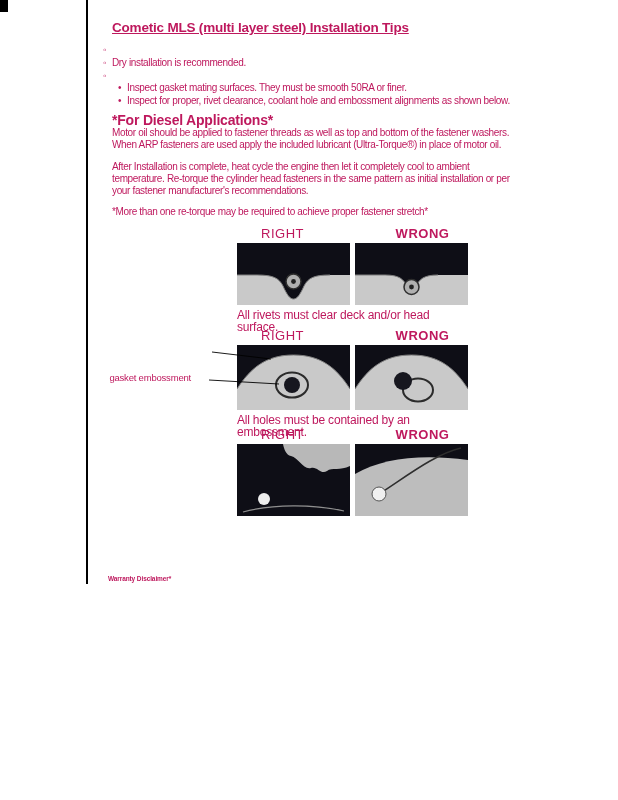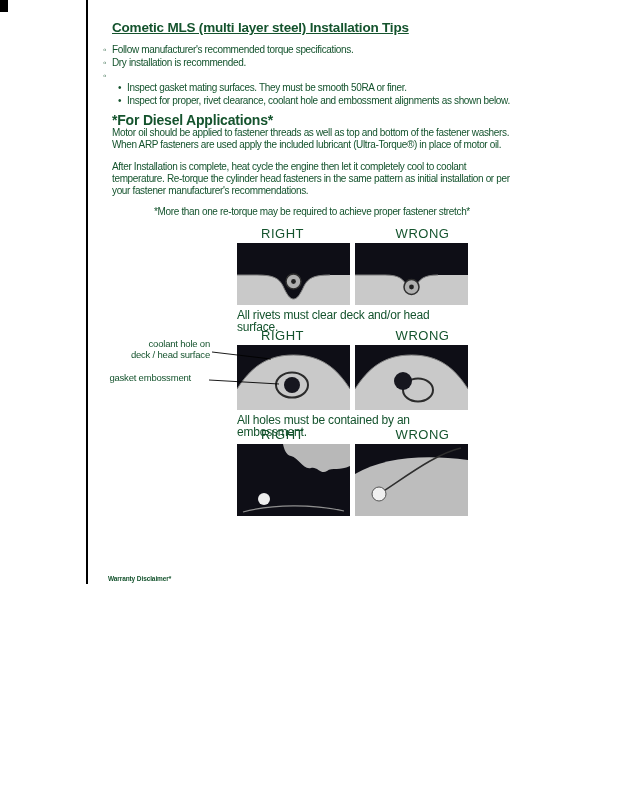--- a/index.html
+++ b/index.html
@@ -1,19 +1,19 @@
 <!DOCTYPE html>
 <html><head>
 <meta charset="utf-8">
 <style>
   * { margin:0; padding:0; box-sizing:border-box; }
   html,body { background:#ffffff; }
   #page {
     position:relative; width:618px; height:584px; background:#ffffff;
-    font-family:"Liberation Sans", sans-serif; color:#14532d; overflow:hidden;
+    font-family:"Liberation Sans", sans-serif; color:#be185d; overflow:hidden;
   }
   .corner-mark { position:absolute; left:0; top:0; width:8px; height:12px; background:#000; }
   .edge-left   { position:absolute; left:86px; top:0; width:2px; height:800px; background:#000; }
   .edge-bottom { position:absolute; left:0; top:786px; width:618px; height:4px; background:#000; }
 
   .title {
     position:absolute; left:112px; top:20px;
     font-size:13.5px; font-weight:bold; text-decoration:underline; letter-spacing:-0.2px;
   }
 
@@ -21,30 +21,30 @@
 
   .bullets { position:absolute; left:103px; top:44px; width:430px; font-size:10px; line-height:12.8px; }
   .bullet { display:flex; }
   .bullet .marker { width:9px; flex:0 0 9px; }
   .bullet.sub { margin-left:15px; }
   .bullet.sub .marker { width:9px; }
 
   .diesel { position:absolute; left:112px; top:114px; width:400px; font-size:10px; line-height:12.2px; }
   .diesel h2 { font-size:14px; font-weight:bold; margin-bottom:1px; letter-spacing:-0.2px; }
   .diesel p { margin-bottom:9px; }
-  .diesel .note { margin-top:1px;text-align:center; }
+  .diesel .note { margin-top:1px; }
 
   .diagrams { position:absolute; left:237px; top:226px; width:231px; }
   .dg-row { position:absolute; left:0; width:231px; }
   .dg-row.r1 { top:0; }
   .dg-row.r2 { top:102px; }
   .dg-row.r3 { top:201px; }
   .dg-labels { display:flex; font-size:13px; letter-spacing:0.5px; line-height:15px;gap:44px; }
   .dg-labels span { width:113px; text-align:center; }
-  .dg-labels span + span { margin-left:5px; }
+  .dg-labels span + span { margin-left:5px;font-weight:bold; }
   .dg-images { display:flex; margin-top:2px; }
   .dg-images svg { display:block; }
   .dg-images svg + svg { margin-left:5px; }
   .dg-caption { font-size:12px; line-height:12px; margin-top:4px; letter-spacing:-0.2px; }
 
   .callout { position:absolute; font-size:9.5px; line-height:11px; text-align:right; letter-spacing:-0.2px; }
   #callout-coolant { left:118px; top:338px; width:92px; }
   #callout-emboss  { left:94px; top:372px; width:97px; }
   .overlay { position:absolute; left:0; top:0; pointer-events:none; }
 
@@ -62,21 +62,20 @@
 
   <div class="corner-mark"></div>
   <div class="edge-left"></div>
   <div class="edge-bottom"></div>
 
   <h1 class="title">Cometic MLS (multi layer steel) Installation Tips</h1>
 
   <div class="bullets condensed">
     <div class="bullet">
       <span class="marker">◦</span>
-      <span>Follow manufacturer's recommended torque specifications.</span>
     </div>
     <div class="bullet">
       <span class="marker">◦</span>
       <span>Dry installation is recommended.</span>
     </div>
     <div class="bullet">
       <span class="marker">◦</span>
     </div>
     <div class="bullet sub">
       <span class="marker">•</span>
@@ -84,21 +83,21 @@
     </div>
     <div class="bullet sub">
       <span class="marker">•</span>
       <span>Inspect for proper, rivet clearance, coolant hole and embossment alignments as shown below.</span>
     </div>
   </div>
 
   <div class="diesel condensed">
     <h2>*For Diesel Applications*</h2>
     <p>Motor oil should be applied to fastener threads as well as top and bottom of the fastener washers. When ARP fasteners are used apply the included lubricant (Ultra-Torque®) in place of motor oil.</p>
-    <p>After Installation is complete, heat cycle the engine then let it completely cool to coolant temperature. Re-torque the cylinder head fasteners in the same pattern as initial installation or per your fastener manufacturer's recommendations.</p>
+    <p>After Installation is complete, heat cycle the engine then let it completely cool to ambient temperature. Re-torque the cylinder head fasteners in the same pattern as initial installation or per your fastener manufacturer's recommendations.</p>
     <p class="note">*More than one re-torque may be required to achieve proper fastener stretch*</p>
   </div>
 
   <div class="diagrams">
 
     <div class="dg-row r1">
       <div class="dg-labels">
         <span>RIGHT</span>
         <span>WRONG</span>
       </div>
@@ -161,24 +160,20 @@
           <rect width="113" height="72" fill="#0e0e16"></rect>
           <path d="M0,30 C28,14 66,10 113,16 L113,72 L0,72 Z" fill="#bdbdbd"></path>
           <path d="M24,50 C52,32 80,10 106,4" fill="none" stroke="#2e2e2e" stroke-width="1.5"></path>
           <circle cx="24" cy="50" r="7" fill="#f0f0f0" stroke="#555555" stroke-width="1"></circle>
         </svg>
       </div>
     </div>
 
   </div>
 
-  <div class="callout" id="callout-coolant">
-    <div>coolant hole on</div>
-    <div>deck / head surface</div>
-  </div>
   <div class="callout" id="callout-emboss">
     <div>gasket embossment</div>
   </div>
 
   <svg class="overlay" width="618" height="800" viewBox="0 0 618 800">
     <line x1="212" y1="352" x2="271" y2="359" stroke="#000" stroke-width="0.9"></line>
     <line x1="209" y1="380" x2="279" y2="384" stroke="#000" stroke-width="0.9"></line>
   </svg>
 
   <div class="warranty">

